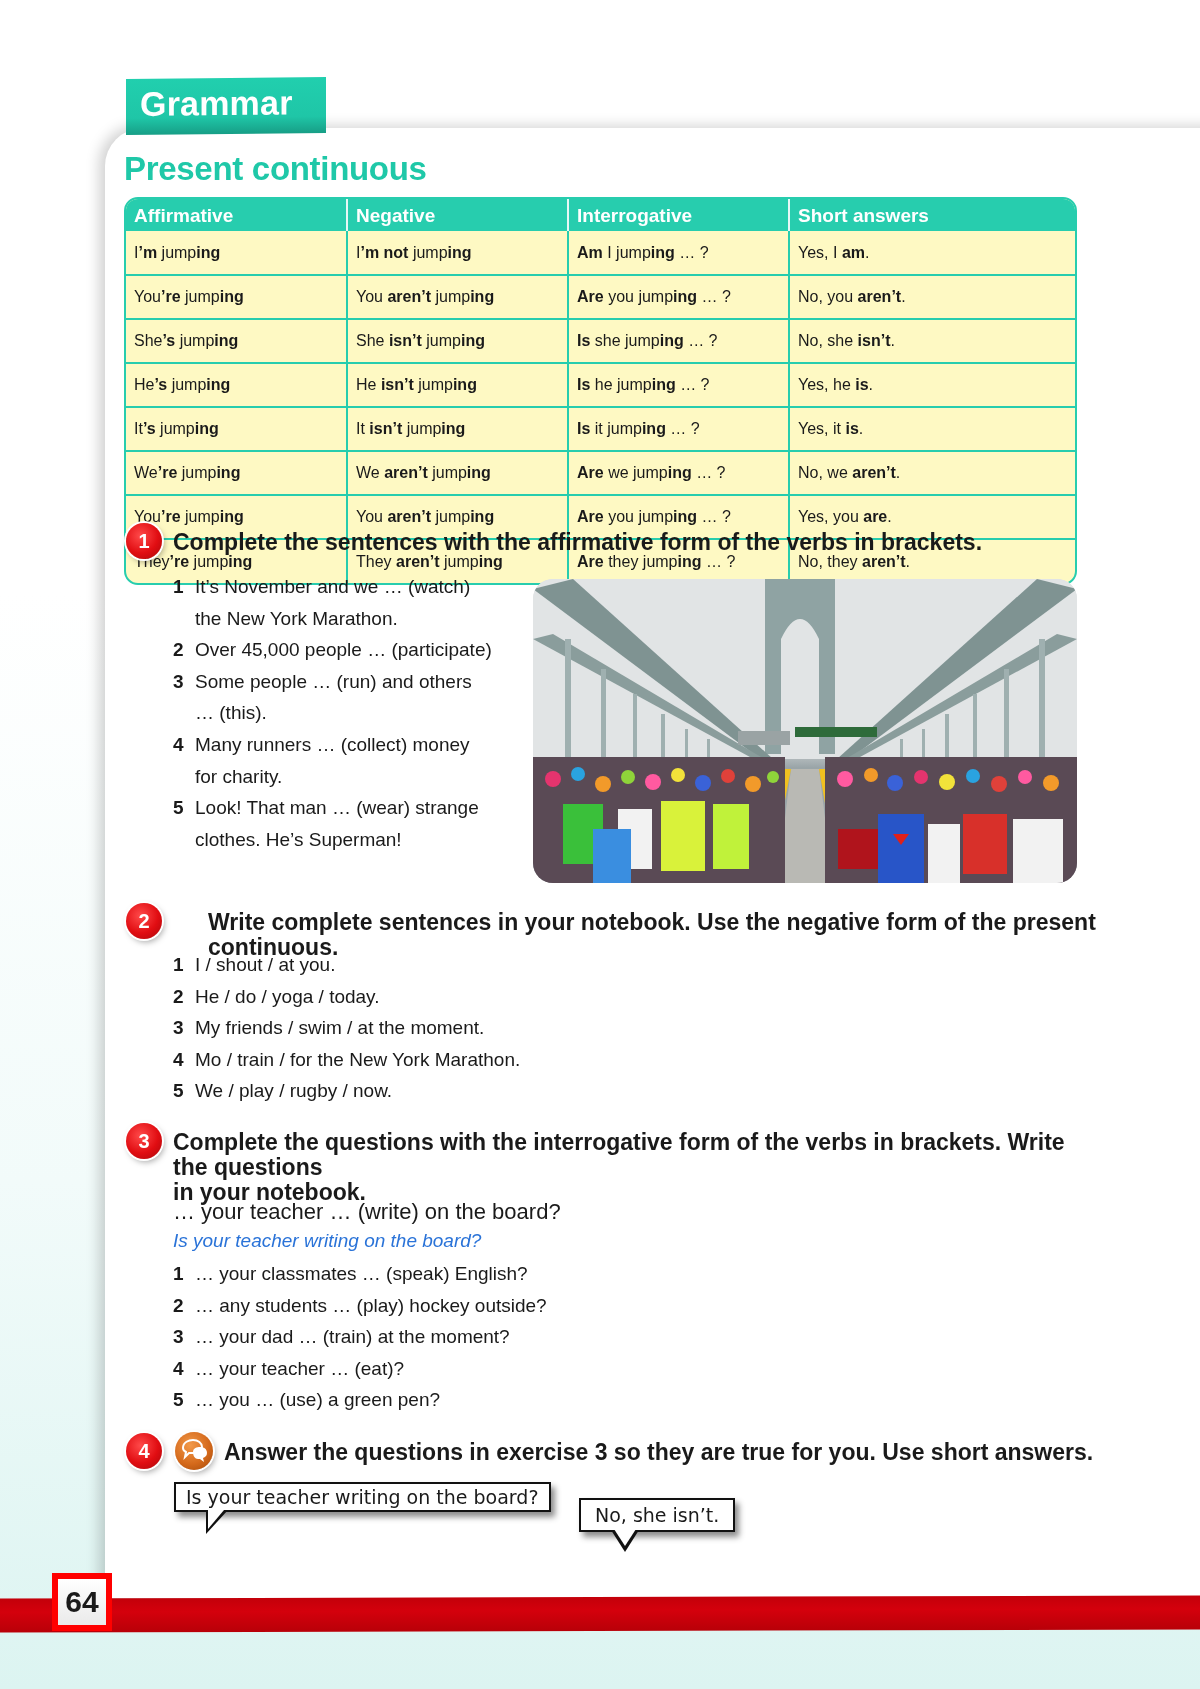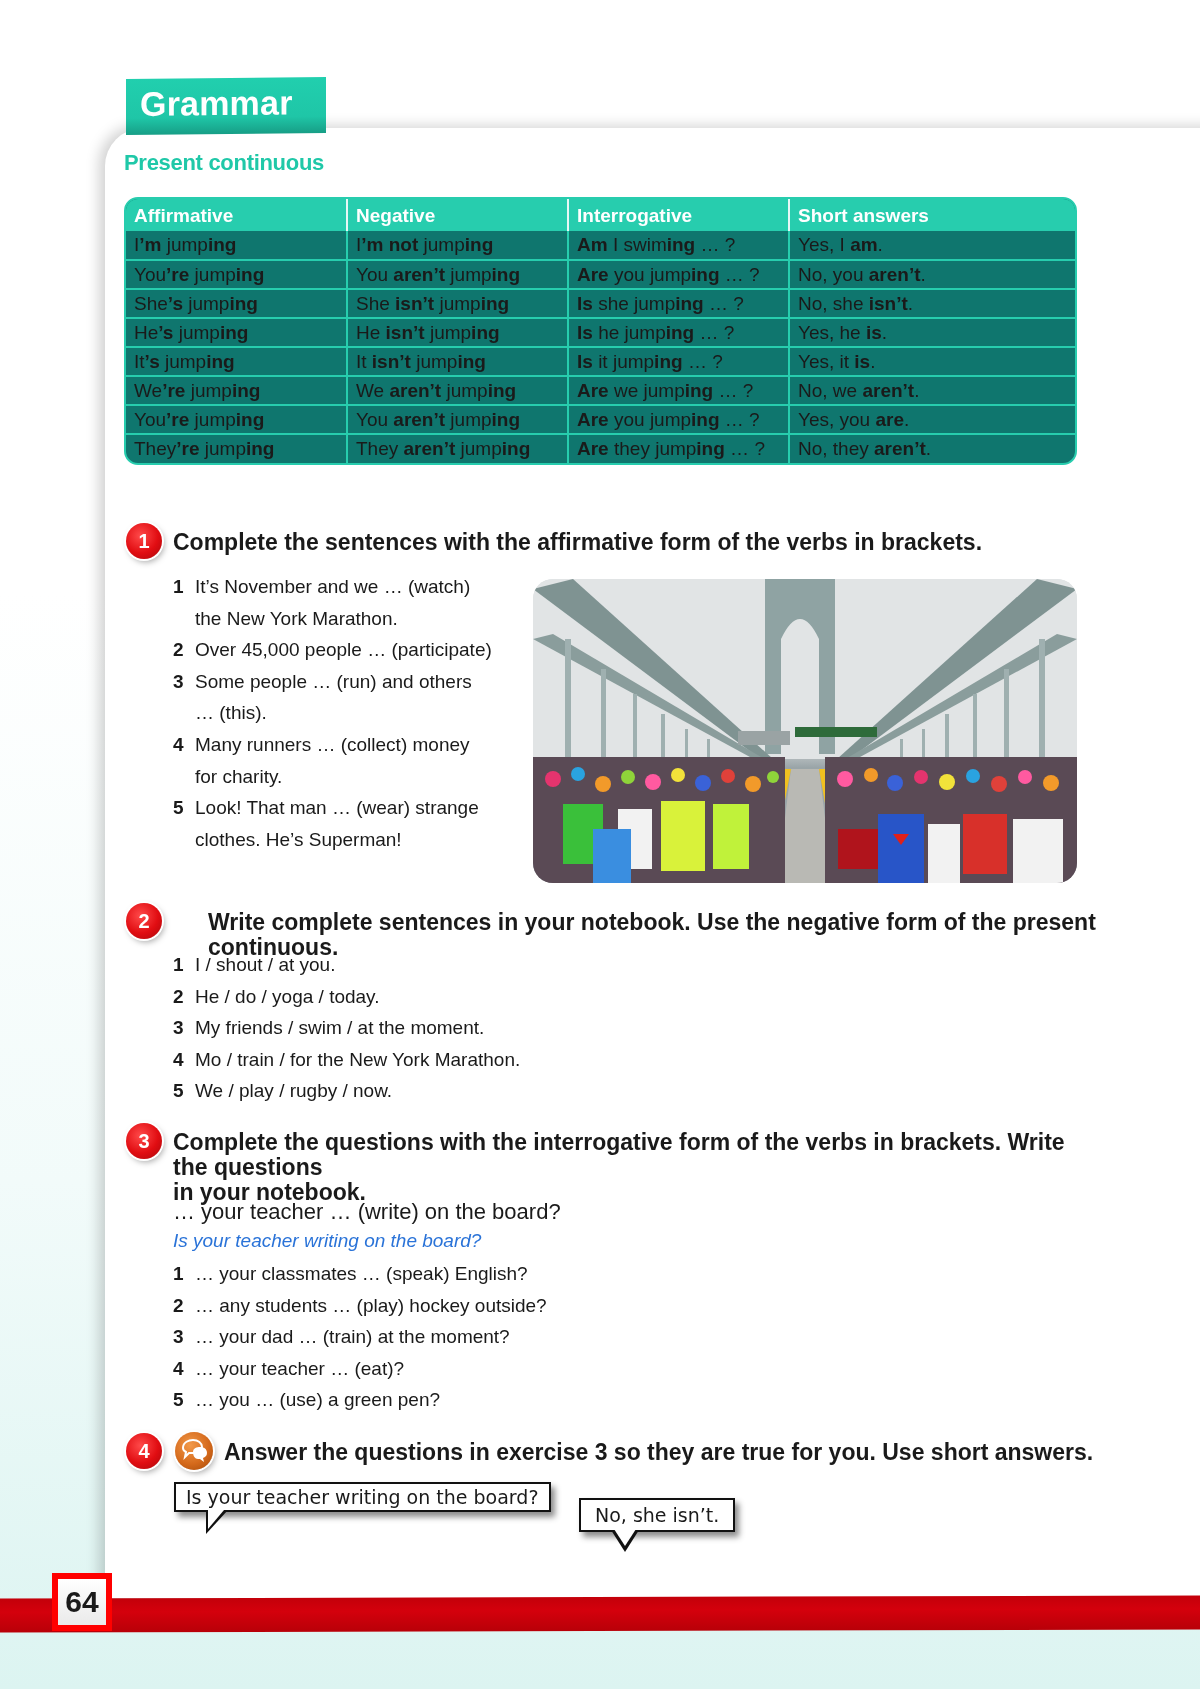--- a/index.html
+++ b/index.html
@@ -26,49 +26,49 @@
     transform: skewY(-0.6deg);
     color: #fff;
     font-weight: bold;
     font-size: 34px;
     padding: 6px 0 0 14px;
     letter-spacing: 0.2px;
   }
   .section-title {
     position: absolute;
     left: 124px; top: 150px;
-    font-size: 22px;
+    font-size: 33px;
     font-weight: bold;
     color: #1fc8a8;
     letter-spacing: -0.3px;
   }
   .grammar-table {
     position: absolute;
     left: 124px; top: 197px;
     width: 953px;
     border: 2px solid #27cdae;
     border-radius: 14px;
     overflow: hidden;
-    background: #0f766e;
+    background: #fef9c3;
   }
   .grammar-table table { width: 100%; border-collapse: collapse; table-layout: fixed; }
   .grammar-table th {
     background: #27cdae;
     color: #fff;
     text-align: left;
     font-size: 19px;
     font-weight: bold;
     height: 32px;
     padding: 2px 8px 0 8px;
     border-right: 2px solid #e6f7f6;
   }
   .grammar-table th:last-child { border-right: none; }
   .grammar-table td {
-    font-size: 19px;
-    height: 29px;
+    font-size: 16px;
+    height: 44px;
     padding: 0 8px;
     border-top: 2px solid #27cdae;
     border-right: 2px solid #27cdae;
     white-space: nowrap;
   }
   .grammar-table td:last-child { border-right: none; }
   .grammar-table tr.first td { border-top: none; }
   .grammar-table b { font-weight: bold; }
 
   .ex-badge {
@@ -169,21 +169,21 @@
         <th>Affirmative</th>
         <th>Negative</th>
         <th>Interrogative</th>
         <th>Short answers</th>
       </tr>
     </thead>
     <tbody id="grammar-body">
         <tr class="first">
           <td><span>I</span><b>’m</b><span> jump</span><b>ing</b></td>
           <td><span>I</span><b>’m not</b><span> jump</span><b>ing</b></td>
-          <td><b>Am</b><span> I swim</span><b>ing</b><span> … ?</span></td>
+          <td><b>Am</b><span> I jump</span><b>ing</b><span> … ?</span></td>
           <td><span>Yes, I </span><b>am</b><span>.</span></td>
         </tr>
         <tr>
           <td><span>You</span><b>’re</b><span> jump</span><b>ing</b></td>
           <td><span>You </span><b>aren’t</b><span> jump</span><b>ing</b></td>
           <td><b>Are</b><span> you jump</span><b>ing</b><span> … ?</span></td>
           <td><span>No, you </span><b>aren’t</b><span>.</span></td>
         </tr>
         <tr>
           <td><span>She</span><b>’s</b><span> jump</span><b>ing</b></td>

